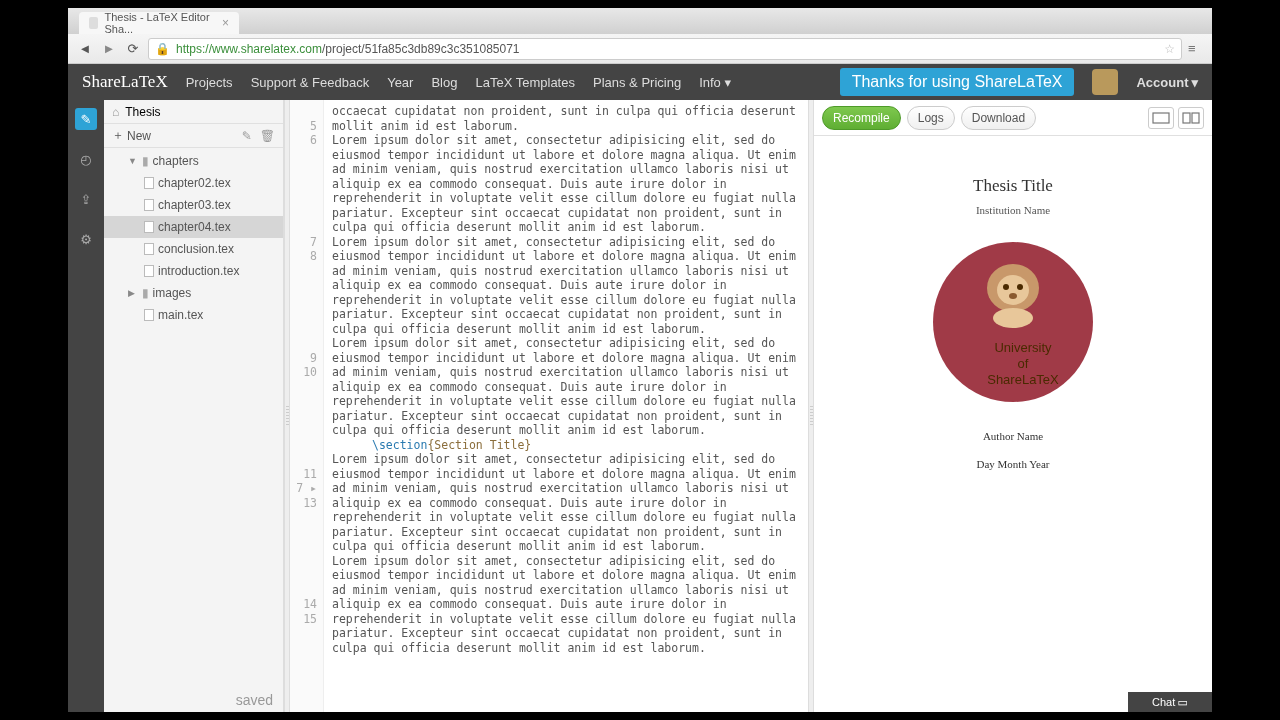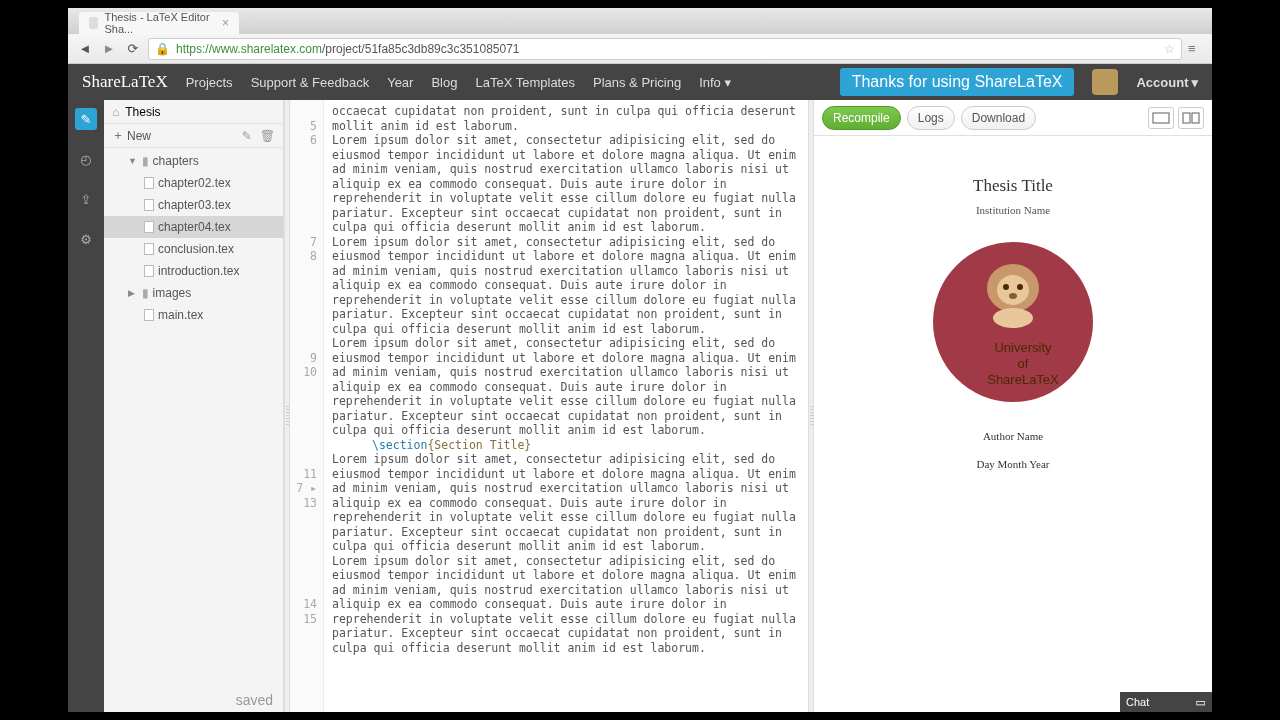--- a/index.html
+++ b/index.html
@@ -69,21 +69,21 @@
 
 .preview-doc { flex: 1; overflow: auto; display: flex; flex-direction: column; align-items: center; padding-top: 40px; font-family: Georgia, serif; color: #333; }
 .doc-title { font-size: 17px; margin-bottom: 8px; }
 .doc-inst { font-size: 11px; margin-bottom: 26px; color: #555; }
 .logo-circle { width: 160px; height: 160px; border-radius: 50%; background: #a03a47; display: flex; flex-direction: column; align-items: center; justify-content: flex-end; padding-bottom: 14px; margin-bottom: 28px; position: relative; overflow: hidden; }
 .logo-circle .lion-body { position: absolute; top: 18px; width: 80px; height: 70px; }
 .logo-circle .uni-text { font-family: Arial; font-size: 13px; color: #4a2a00; text-align: center; line-height: 16px; margin-left: 20px; }
 .doc-author { font-size: 11px; margin-bottom: 16px; }
 .doc-date { font-size: 11px; }
 
-.chat-bar { position: absolute; right: 0; bottom: 0; width: 92px; height: 20px; background: #444; color: #fff; font-size: 11px; display: flex; align-items: center; justify-content: space-between; padding: 0 6px; text-align: center; }
+.chat-bar { position: absolute; right: 0; bottom: 0; width: 84px; height: 20px; background: #444; color: #fff; font-size: 11px; display: flex; align-items: center; justify-content: space-between; padding: 0 24px; text-align: center; }
 </style>
 </head>
 <body>
 
 <div class="browser-shell">
   <div class="tab-strip">
     <div class="tab">
       <span class="fav"></span>
       <span>Thesis - LaTeX Editor Sha...</span>
       <span class="close-x">×</span>

